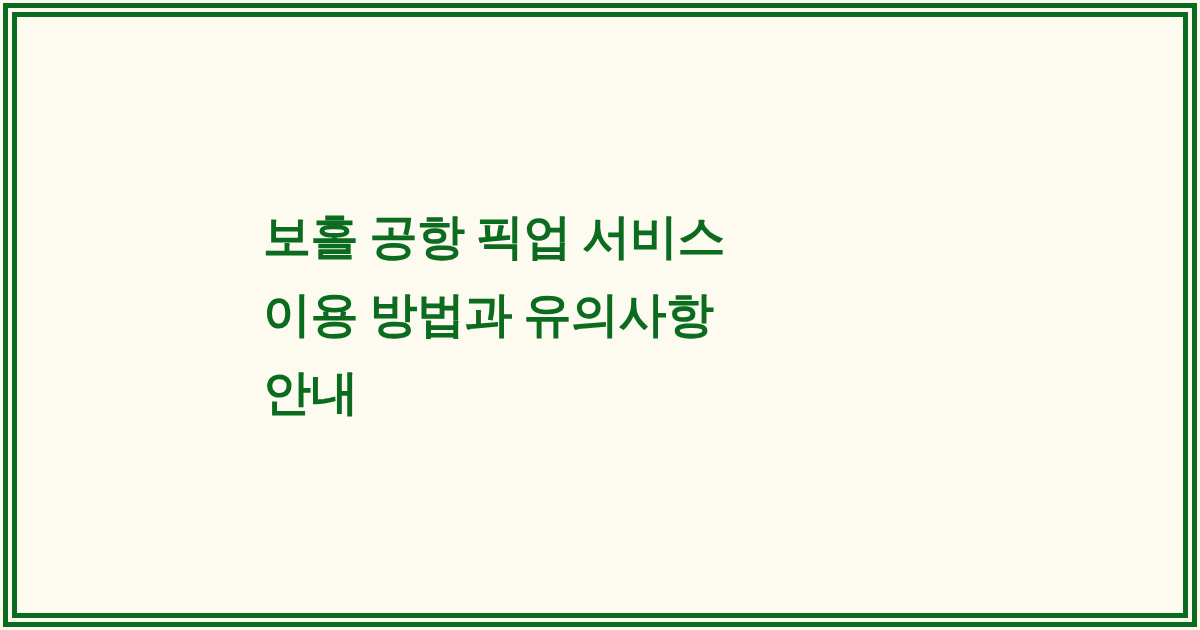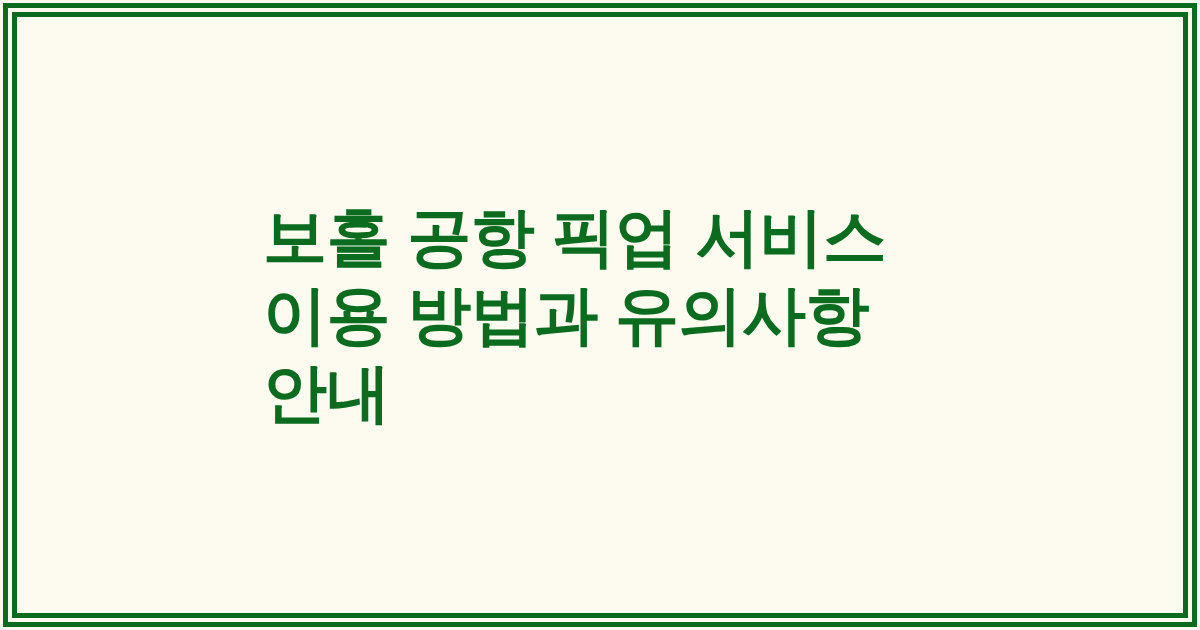--- a/index.html
+++ b/index.html
@@ -51,22 +51,22 @@
 
   
   .title-block {
     box-sizing: border-box;
     width: 100%;
     padding: 0 54px 0 246px;
   }
 
   .headline {
     margin: 0;
-    font-family: Liberation Sans, sans-serif;
-    font-size: 64px;
+    font-family: Liberation Serif, serif;
+    font-size: 48px;
     line-height: 78px;
     font-weight: 700;
     letter-spacing: -0.5px;
     color: #0b6b1e;
     text-align: left;
     word-break: keep-all;
     white-space: pre-line;
     max-width: 700px;
   }
 </style>

